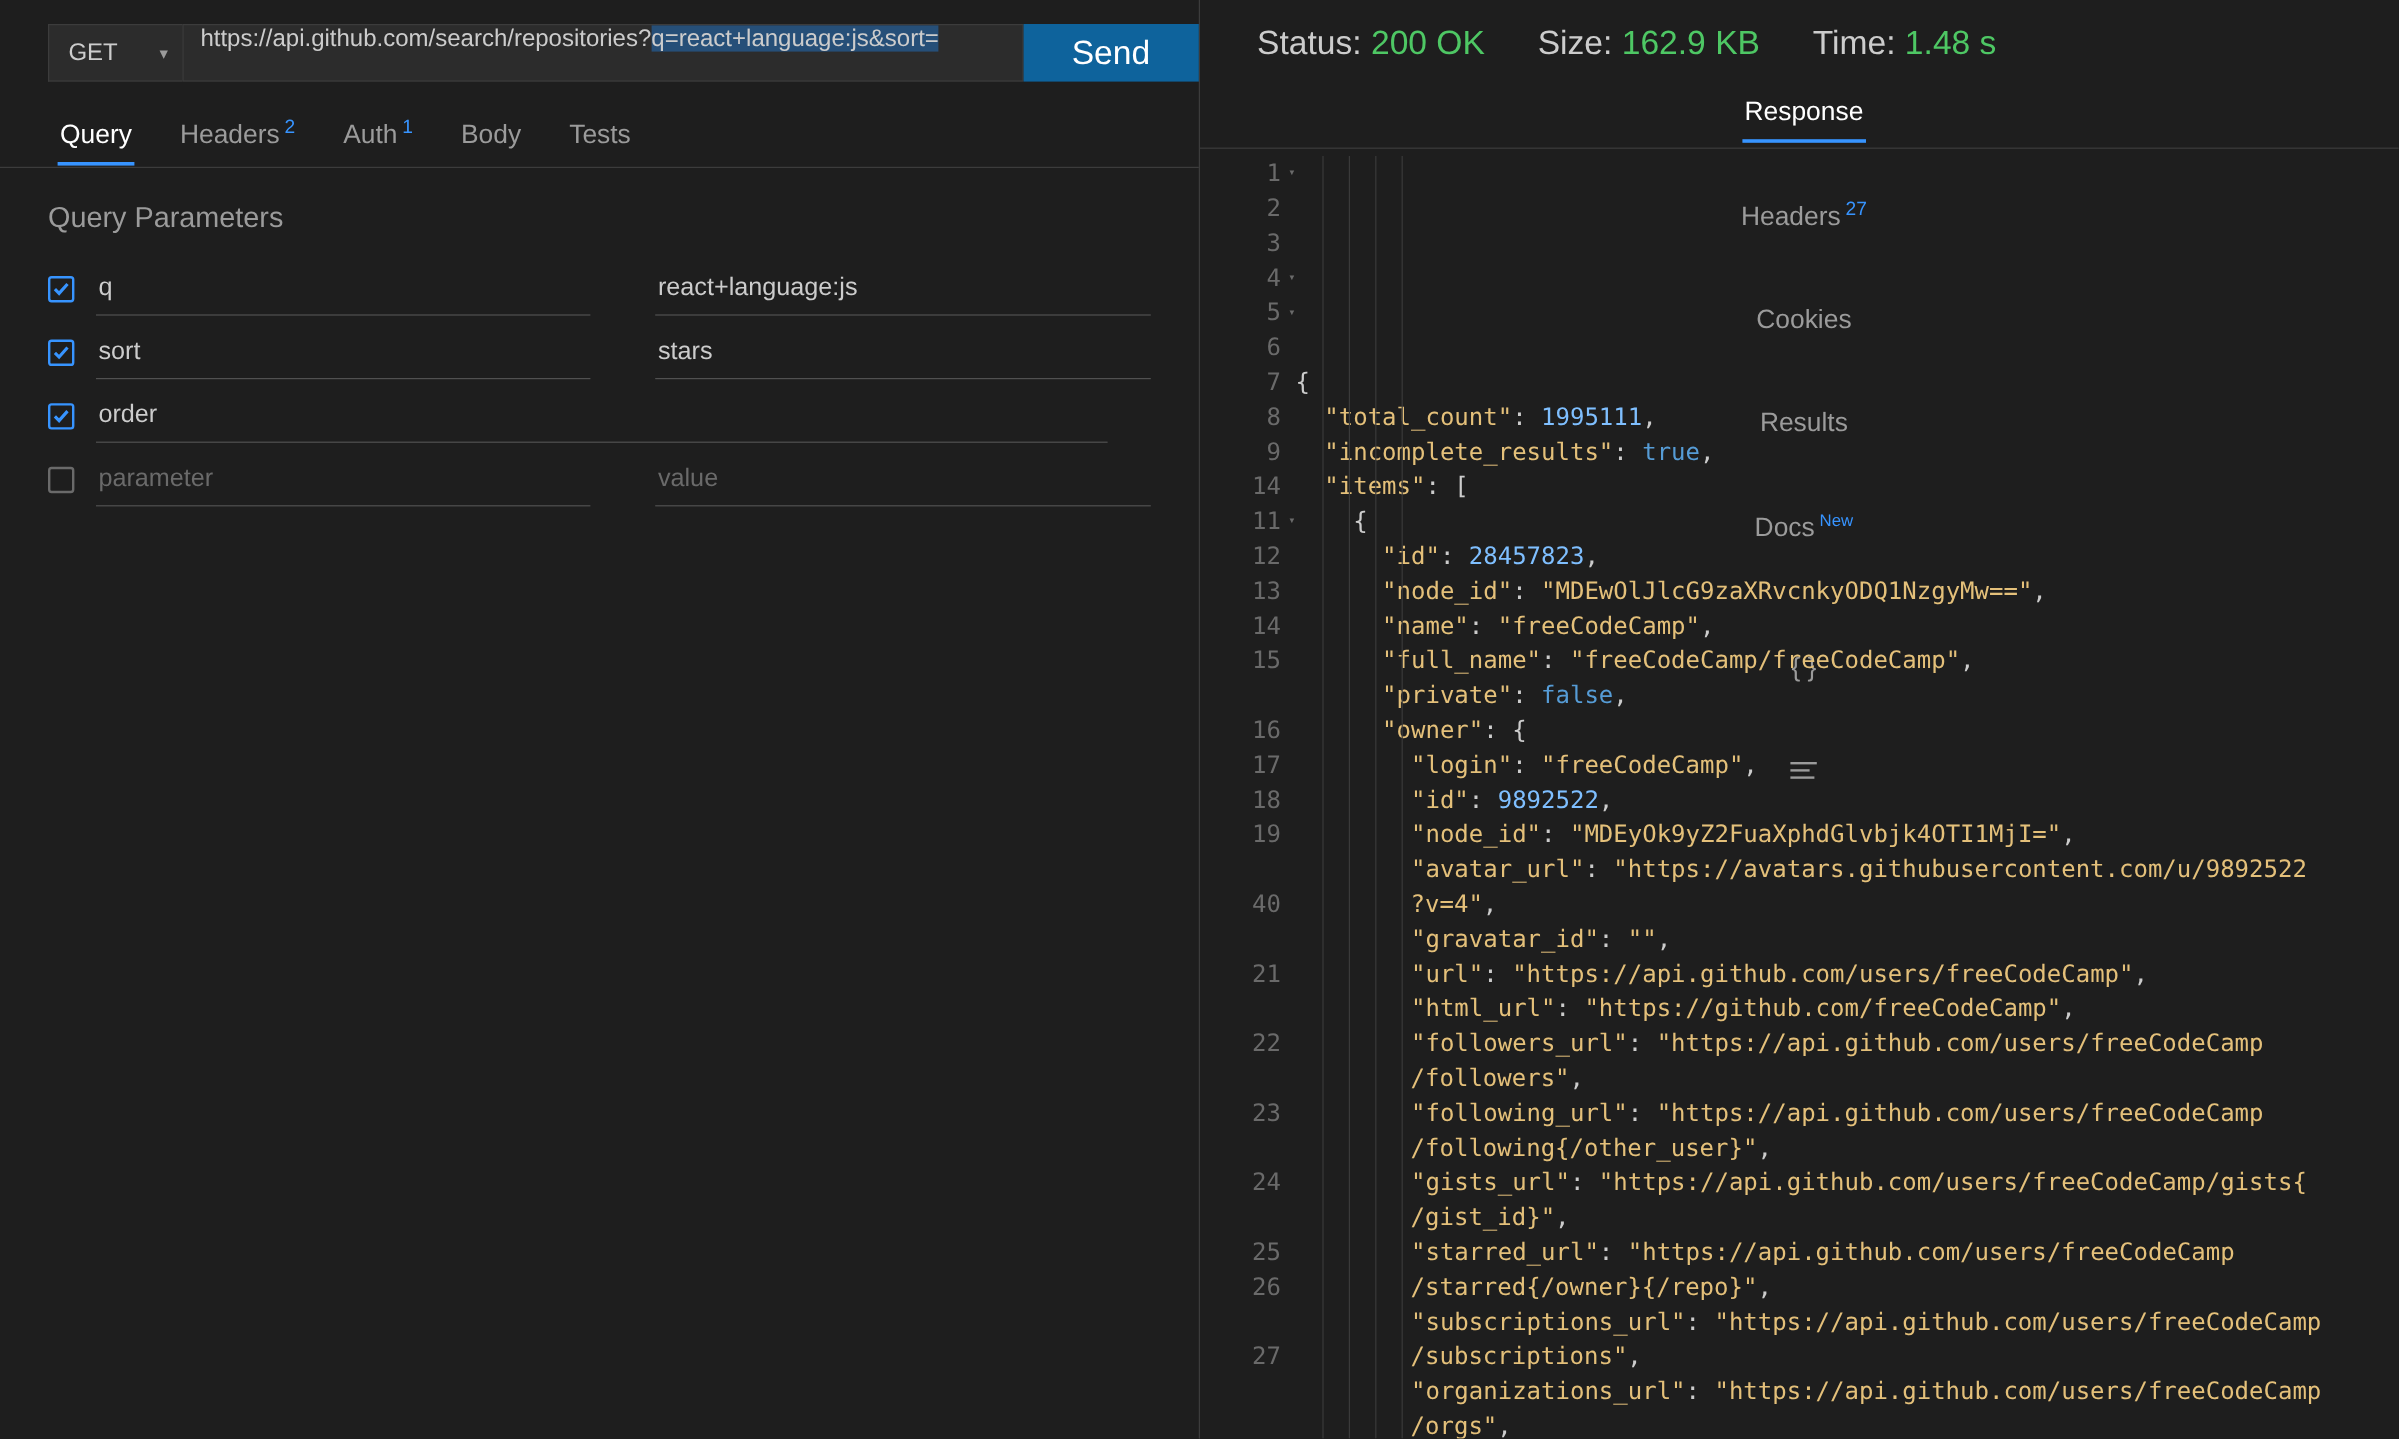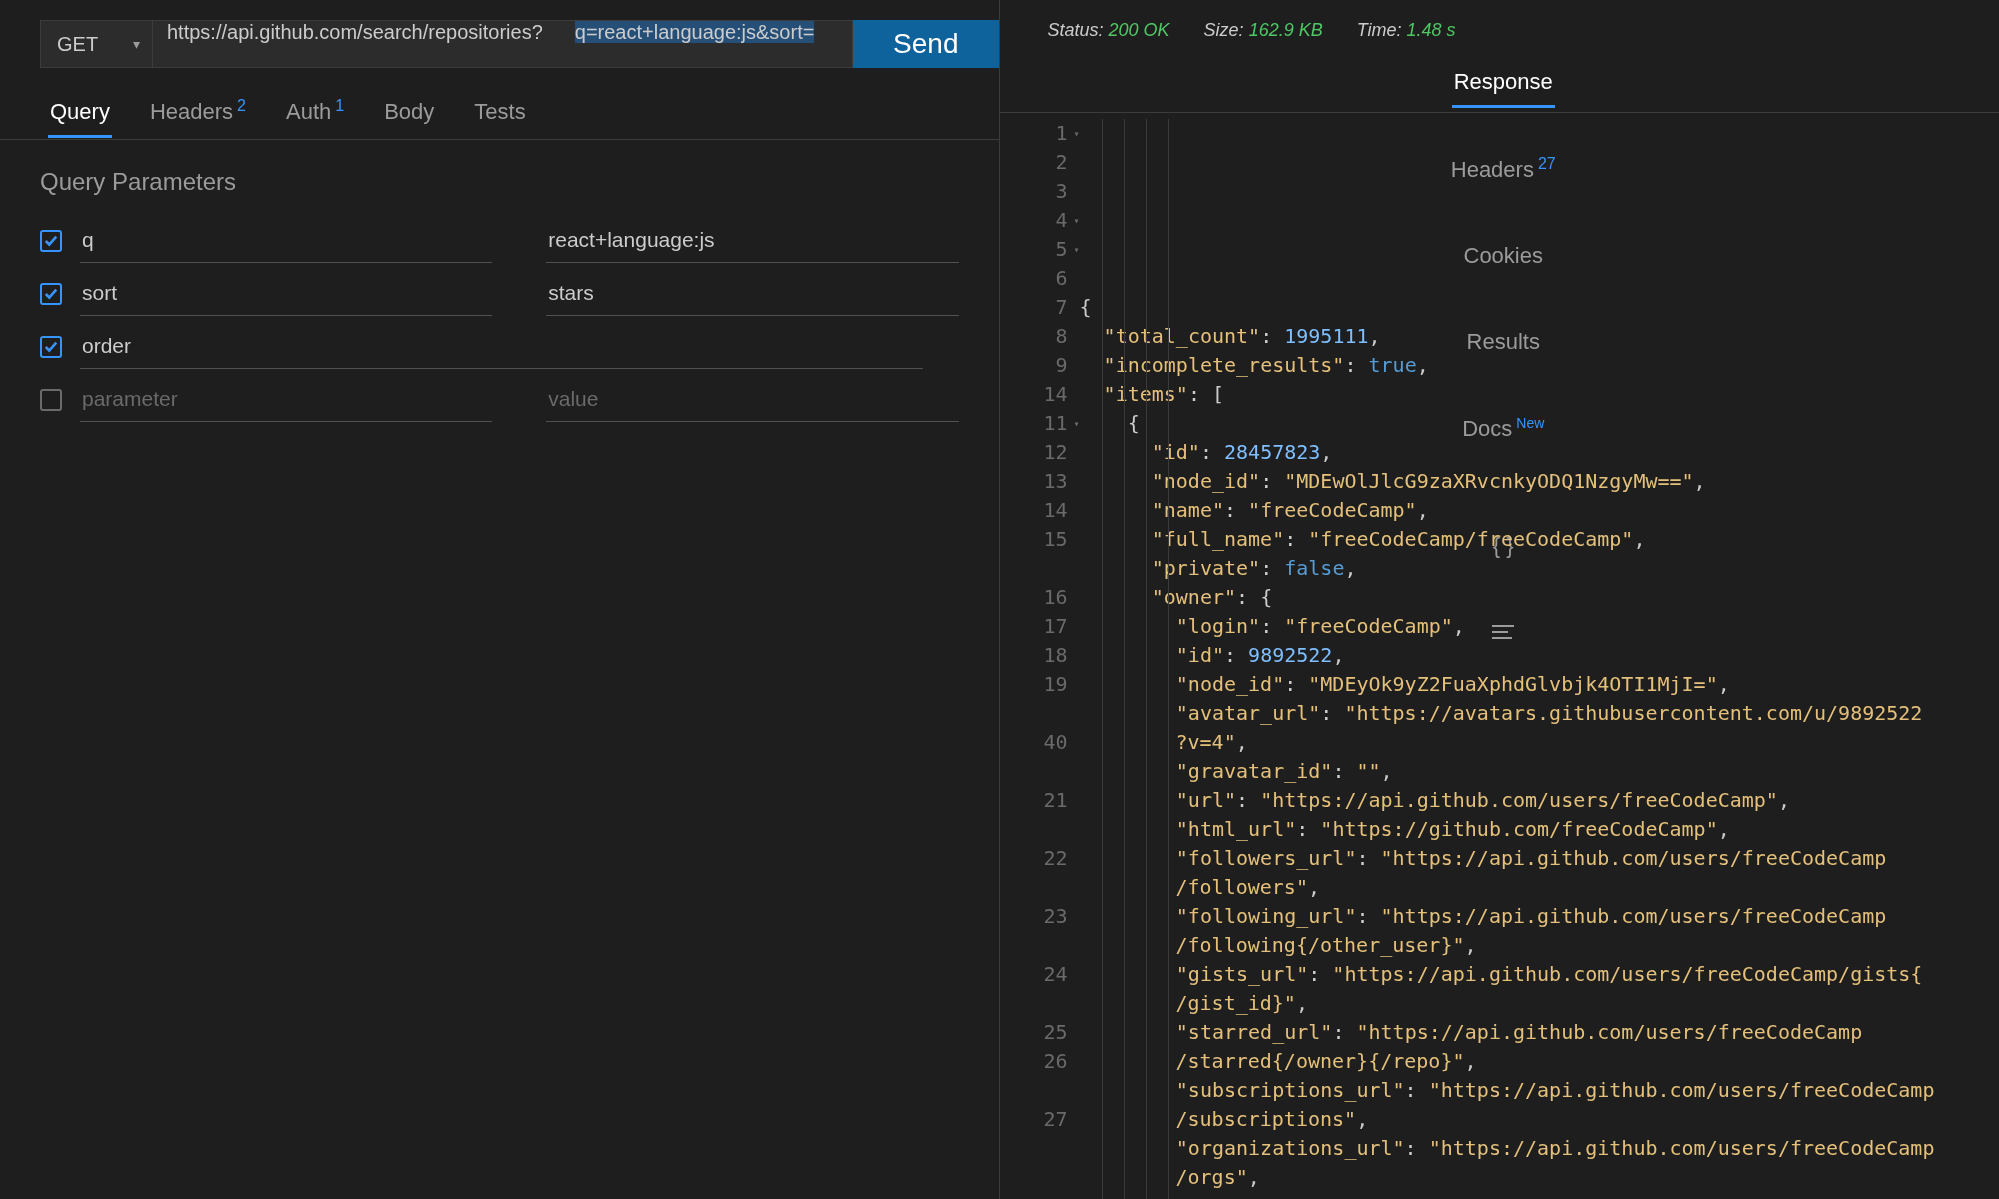--- a/index.html
+++ b/index.html
@@ -30,21 +30,21 @@
   .panel.left{ border-right:1px solid var(--border);}
   
   .request-row{ display:flex; align-items:stretch; padding:20px 0 0 40px; gap:0;}
   .method-select{ display:flex; align-items:center; justify-content:space-between; background:var(--bg-input);
                   border:1px solid var(--border); border-right:none; padding:0 12px 0 16px; width:112px; height:48px;
                   color:var(--text); font-size:20px;}
   .method-select .chev{ font-size:14px; color:var(--text-dim);}
   .url-input{ flex:1; background:var(--bg-input); border:1px solid var(--border); height:48px; padding:0 14px;
               color:var(--text); font-size:20px; font-family:inherit; outline:none; min-width:0;
               overflow:hidden; white-space:nowrap;}
-  .url-input .sel{ background:var(--sel);margin-left:32px; }
+  .url-input .sel{ background:var(--sel); }
   .send-btn{ background:var(--accent); color:#ffffff; border:none; height:48px; padding:0 40px;
              font-size:28px; cursor:pointer;}
   
   .tabs{ display:flex; align-items:center; gap:36px; padding:0 0 0 48px; height:56px; margin-top:16px;
          border-bottom:1px solid var(--border);}
   .tabs.right{ padding-left:48px; padding-right:40px;flex-direction:column; }
   .tab{ position:relative; color:var(--text-dim); font-size:22px; cursor:pointer; padding:12px 2px;}
   .tab.active{ color:var(--tab-active);}
   .tab.active::after{ content:""; position:absolute; left:0; right:0; bottom:-1px; height:3px; background:var(--badge);}
   .tab .badge{ color:var(--badge); font-size:16px; vertical-align:super; margin-left:4px;}
@@ -60,21 +60,21 @@
   .param-row{ display:flex; align-items:center; gap:18px; padding:4px 40px; }
   .chk{ width:22px; height:22px; border:2px solid var(--badge); border-radius:3px; display:flex;
         align-items:center; justify-content:center; cursor:pointer; flex:0 0 22px;}
   .chk.unchecked{ border-color:var(--text-faint);}
   .chk svg{ width:14px; height:14px; stroke:var(--badge); stroke-width:3; fill:none;}
   .param-input{ flex:1; background:transparent; border:none; border-bottom:1px solid var(--border-light);
                 color:var(--text); font-size:21px; padding:10px 2px; outline:none; font-family:inherit;}
   .param-input::placeholder{ color:var(--text-faint);}
   .param-gap{ width:18px; flex:0 0 18px;}
   
-  .status-row{ display:flex; gap:34px; padding:20px 0 0 48px; font-size:18px;font-style:italic;}
+  .status-row{ display:flex; gap:44px; padding:20px 0 0 48px; font-size:28px;}
   .status-row .label{ color:var(--text);}
   .status-row .val{ color:var(--green);}
   
   .code-wrap{ flex:1; overflow:hidden; font-family:"SF Mono",Menlo,Consolas,monospace; font-size:20px;
               line-height:29px; display:flex; padding-top:6px;}
   .gutter{ flex:0 0 80px; text-align:right; color:var(--text-faint); padding-right:12px; user-select:none;}
   .gutter .g{ position:relative; height:29px;}
   .gutter .fold{ position:absolute; right:-12px; top:0; font-size:10px; color:var(--text-faint);}
   .code{ flex:1; white-space:pre; color:var(--text); position:relative; overflow:hidden;}
   .code .line{ height:29px;}

